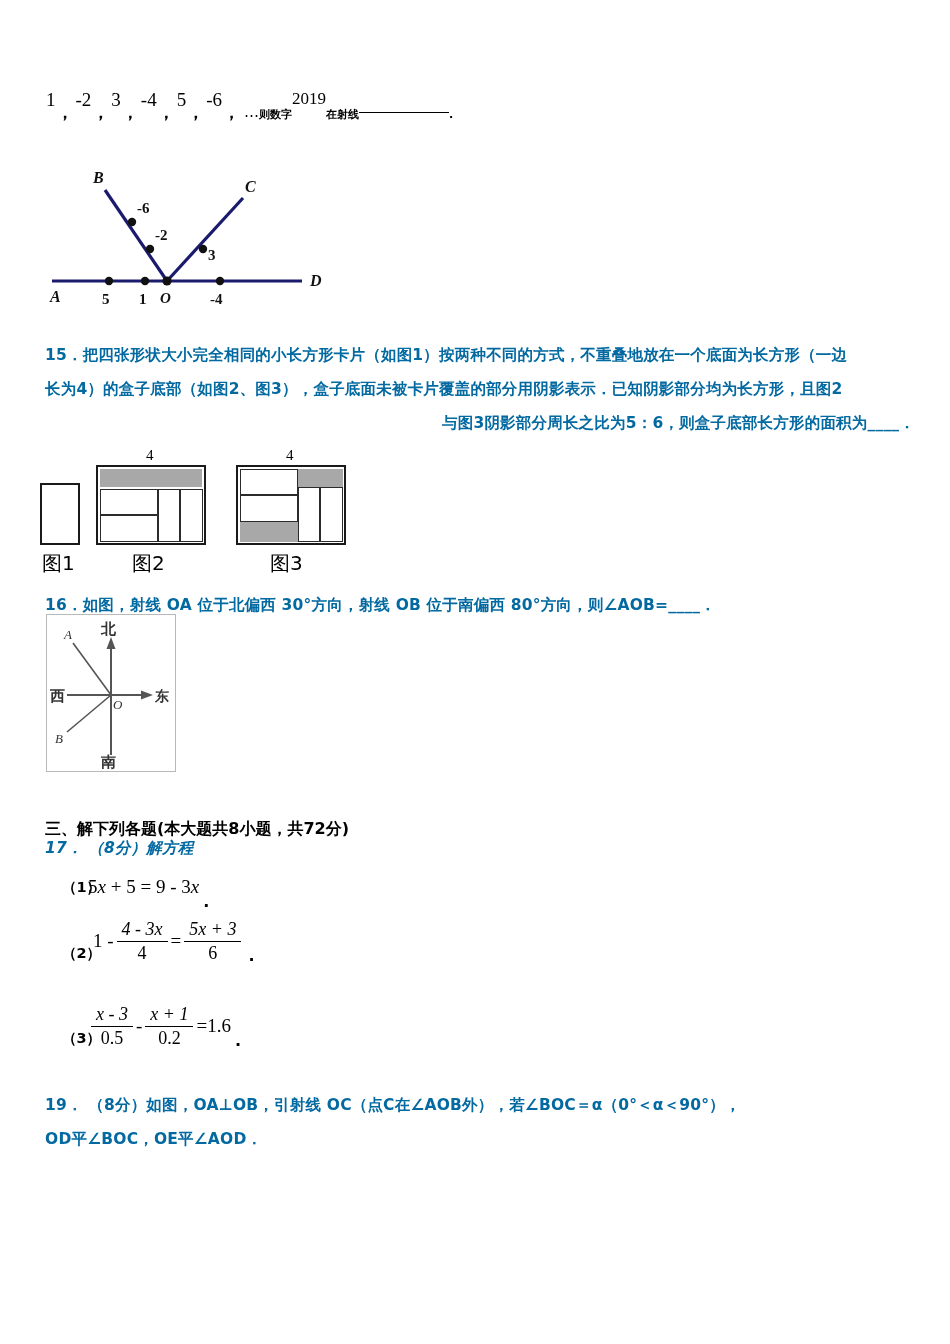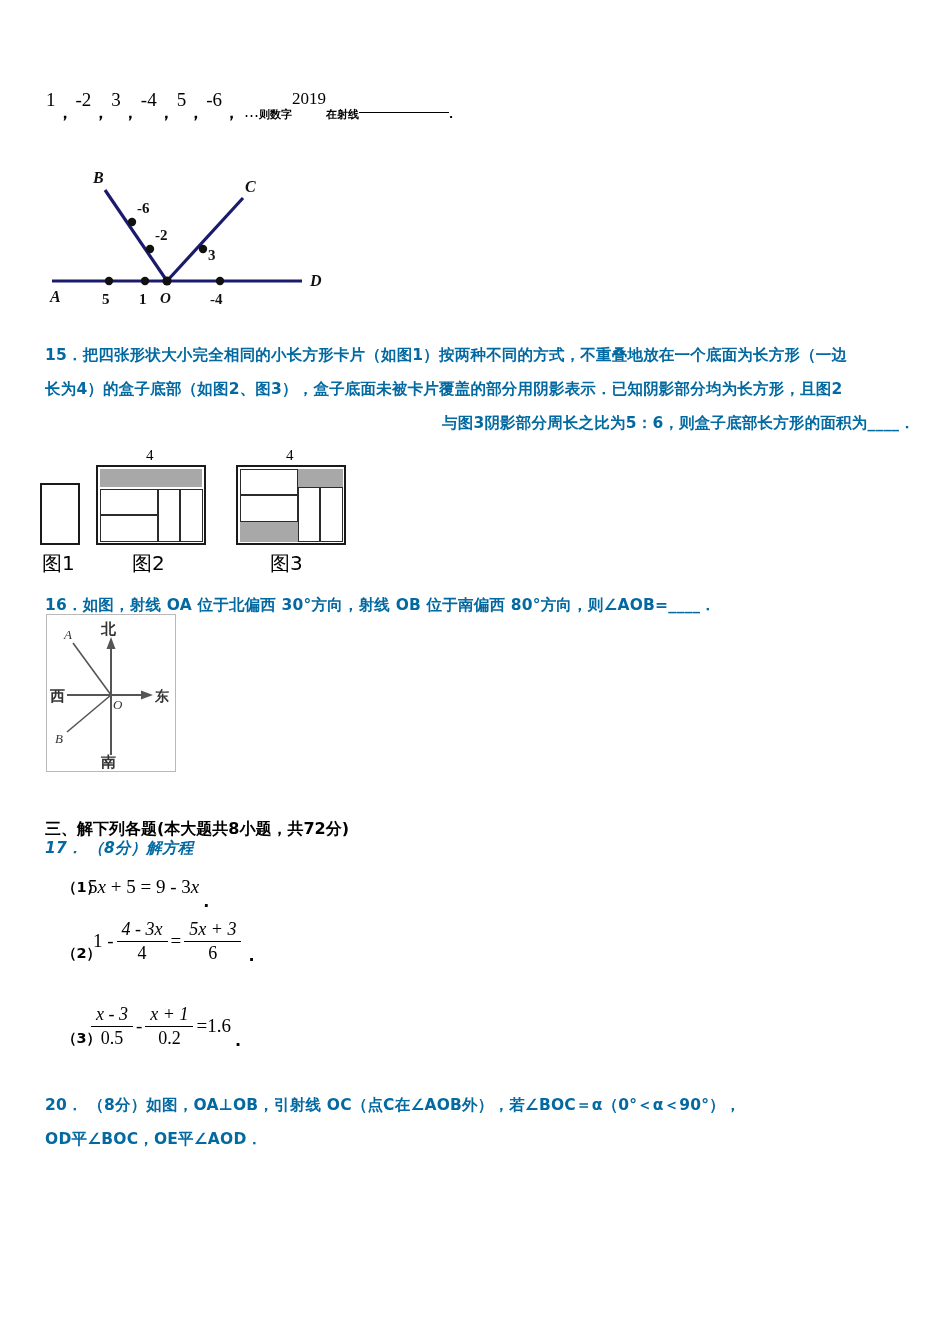--- a/index.html
+++ b/index.html
@@ -321,16 +321,16 @@
     </div>
   </div>
 
   <div class="eq-row" style="left:0; top:0;">
     <div class="eq-num" style="left:62px; top:1029px;">（3）</div>
     <div class="eq-body" style="left:88px; top:1005px;">
       <span class="frac"><span class="num ital">x - 3</span><span class="den">0.5</span></span><span>-</span><span class="frac"><span class="num ital">x + 1</span><span class="den">0.2</span></span><span>=1.6</span><span class="eq-dot">.</span>
     </div>
   </div>
 
-  <div class="qtext" style="left:45px; top:1088px; width:880px;">20． （8分）如图，OA⊥OB，引射线 OC（点C在∠AOB外），若∠BOC＝α（0°＜α＜90°），</div>
+  <div class="qtext" style="left:45px; top:1088px; width:880px;">19． （8分）如图，OA⊥OB，引射线 OC（点C在∠AOB外），若∠BOC＝α（0°＜α＜90°），</div>
   <div class="qtext" style="left:45px; top:1122px; width:880px;">OD平∠BOC，OE平∠AOD．</div>
 
 </div>
 
 </body></html>

